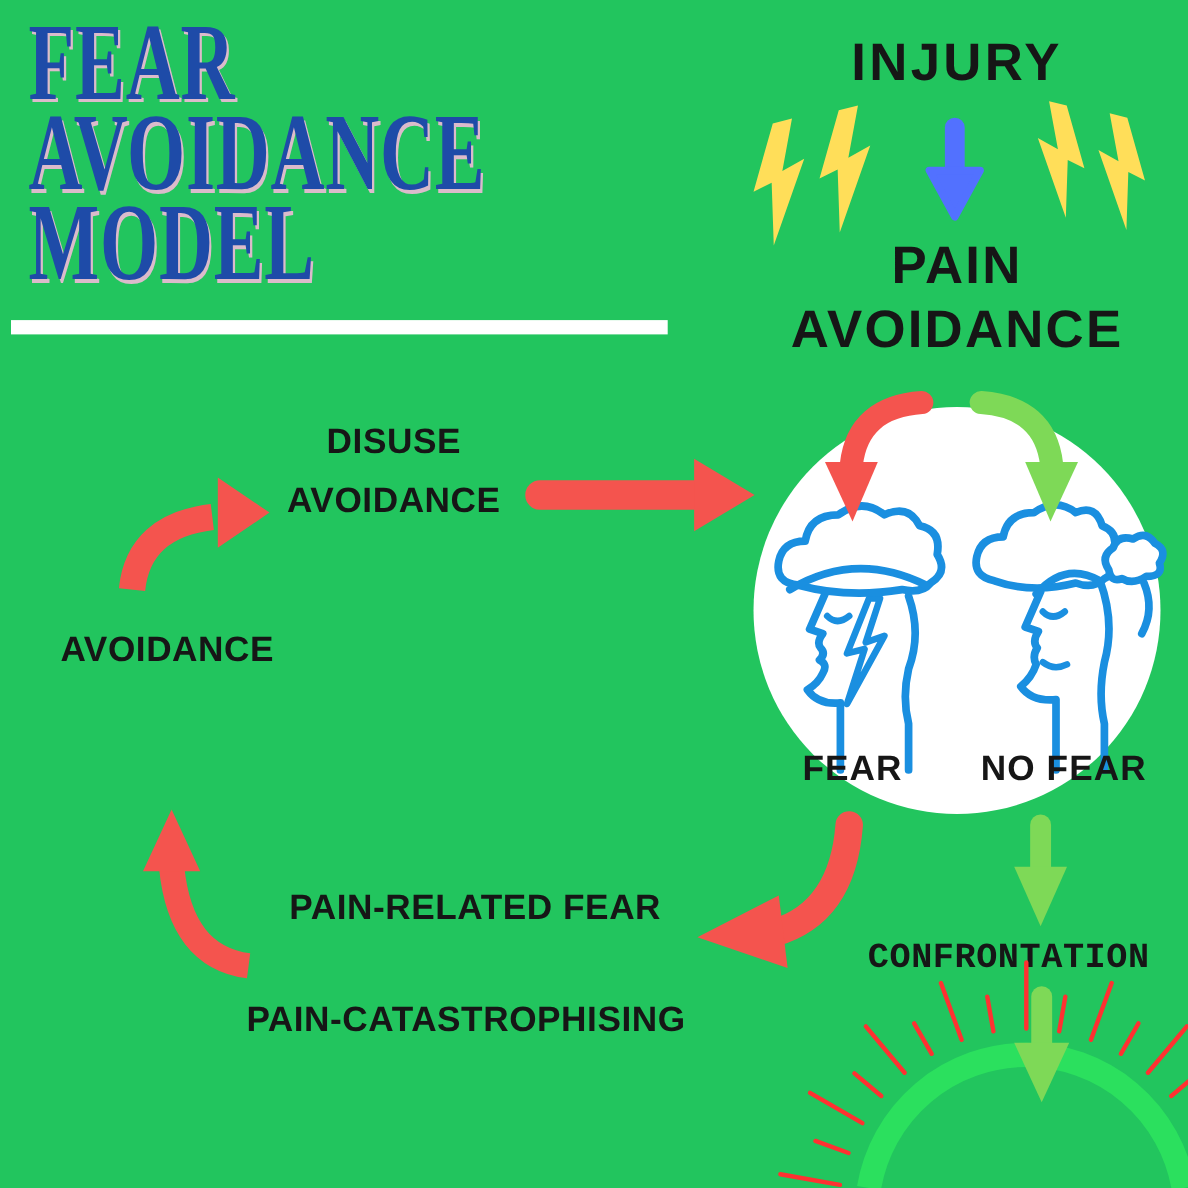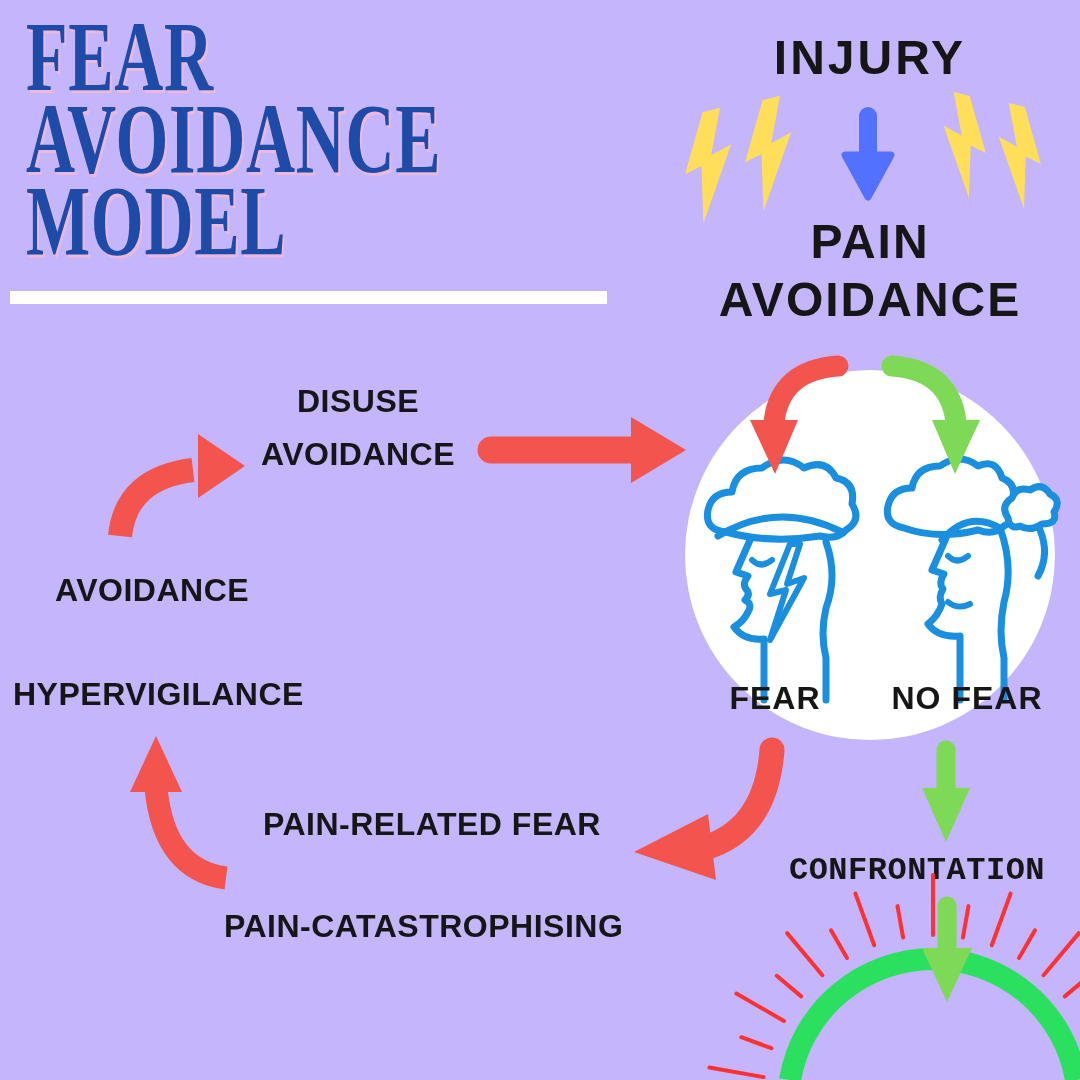--- a/index.html
+++ b/index.html
@@ -1,18 +1,18 @@
 <!DOCTYPE html>
 <html><head>
 <meta charset="utf-8">
 <style>
   html,body{margin:0;padding:0;}
   .stage{
     position:relative;width:1080px;height:1080px;overflow:hidden;
-    background:#c4b5fd;font-family:"Liberation Sans",sans-serif;
+    background:#22c55e;font-family:"Liberation Sans",sans-serif;
   }
   
   .title{
     position:absolute;left:26px;top:16px;
     color:#1e4ba8;font-family:"Liberation Serif",serif;font-weight:bold;
     font-size:100px;line-height:82px;letter-spacing:1px;
     transform:scaleX(0.68);transform-origin:left top;
     text-shadow:3px 3px 0 rgba(240,185,215,0.9);
     white-space:nowrap;
   }
@@ -128,21 +128,20 @@
     <path d="M8 38 H148" stroke="#f4544e" stroke-width="27" stroke-linecap="round" fill="none"></path>
     <polygon points="148,5 148,71 203,38" fill="#f4544e"></polygon>
   </svg>
 
   <svg class="abs" style="left:98px;top:408px;" width="150" height="135" viewBox="0 0 150 135">
     <path d="M22 128 Q28 70 95 62" stroke="#f4544e" stroke-width="24" fill="none"></path>
     <polygon points="100,26 100,90 147,58" fill="#f4544e"></polygon>
   </svg>
 
   <div class="lbl avoidance">AVOIDANCE</div>
-  <div class="lbl hypervig">HYPERVIGILANCE</div>
 
   <svg class="abs" style="left:102px;top:722px;" width="135" height="165" viewBox="0 0 135 165">
     <path d="M124 156 Q62 148 54 66" stroke="#f4544e" stroke-width="23" fill="none"></path>
     <polygon points="28,70 80,70 54,14" fill="#f4544e"></polygon>
   </svg>
 
   <div class="lbl prf">PAIN-RELATED FEAR</div>
 
   <svg class="abs" style="left:612px;top:742px;" width="180" height="160" viewBox="0 0 180 160">
     <path d="M160 8 Q154 88 92 106" stroke="#f4544e" stroke-width="25" stroke-linecap="round" fill="none"></path>

